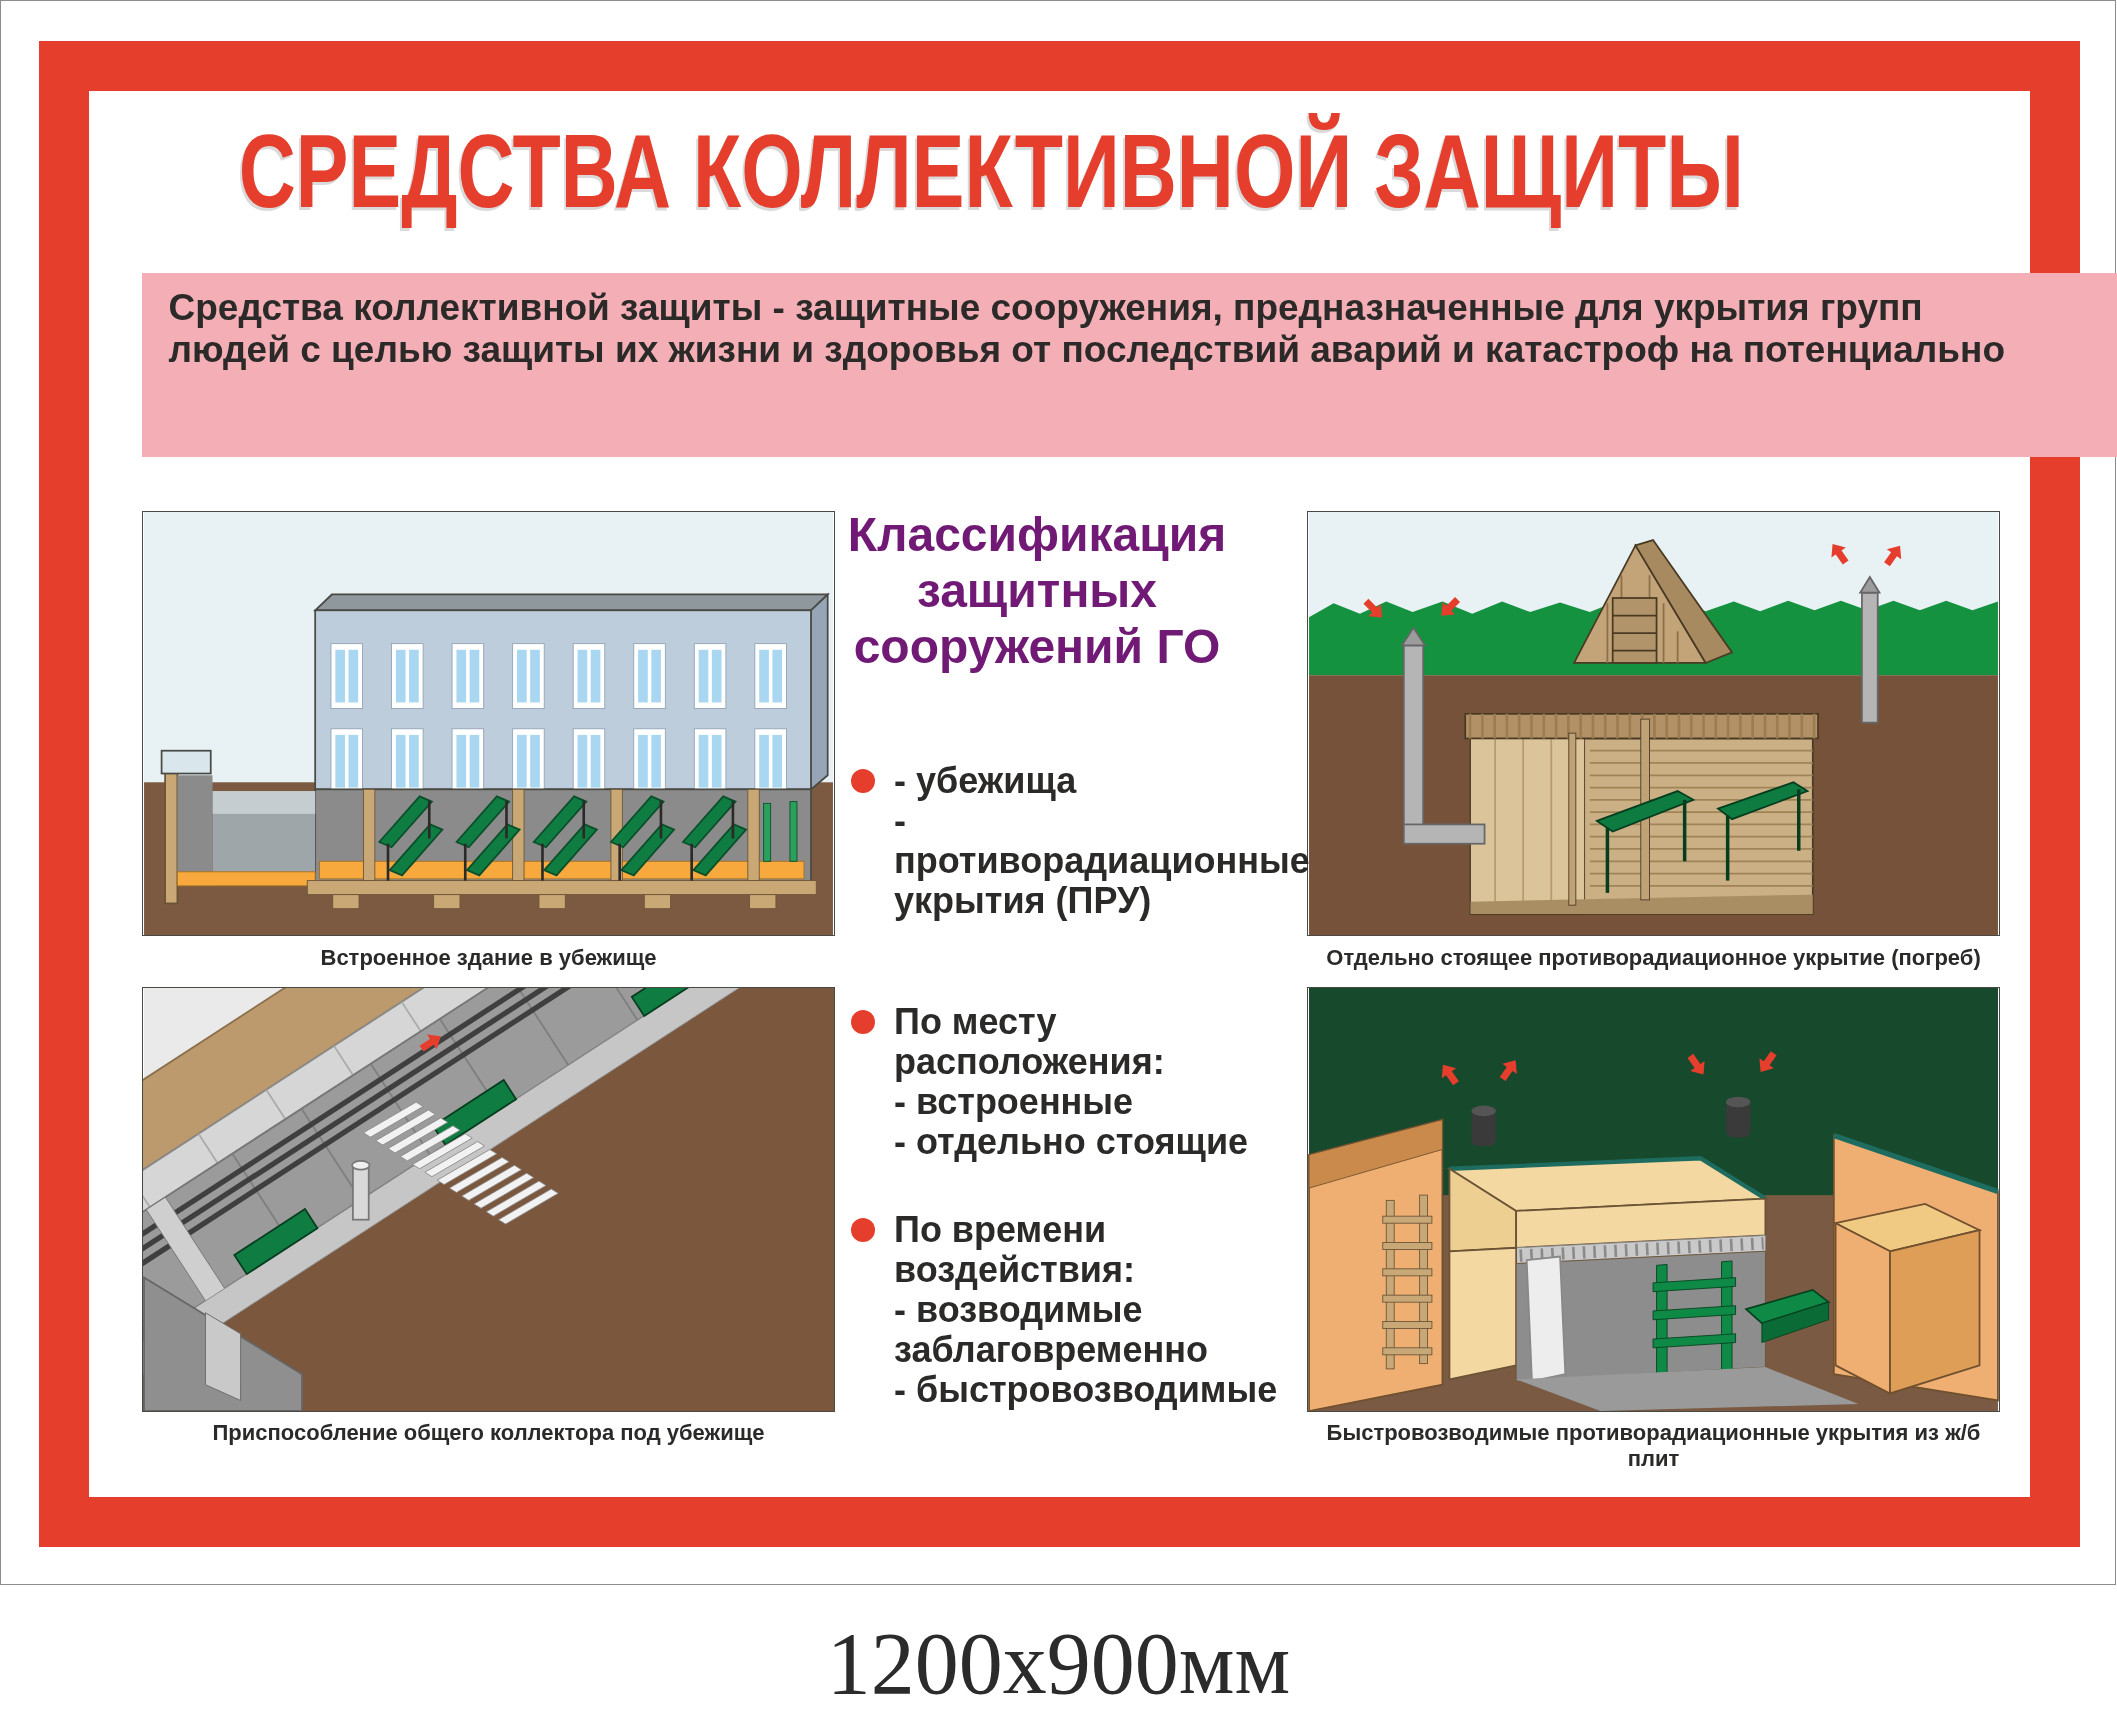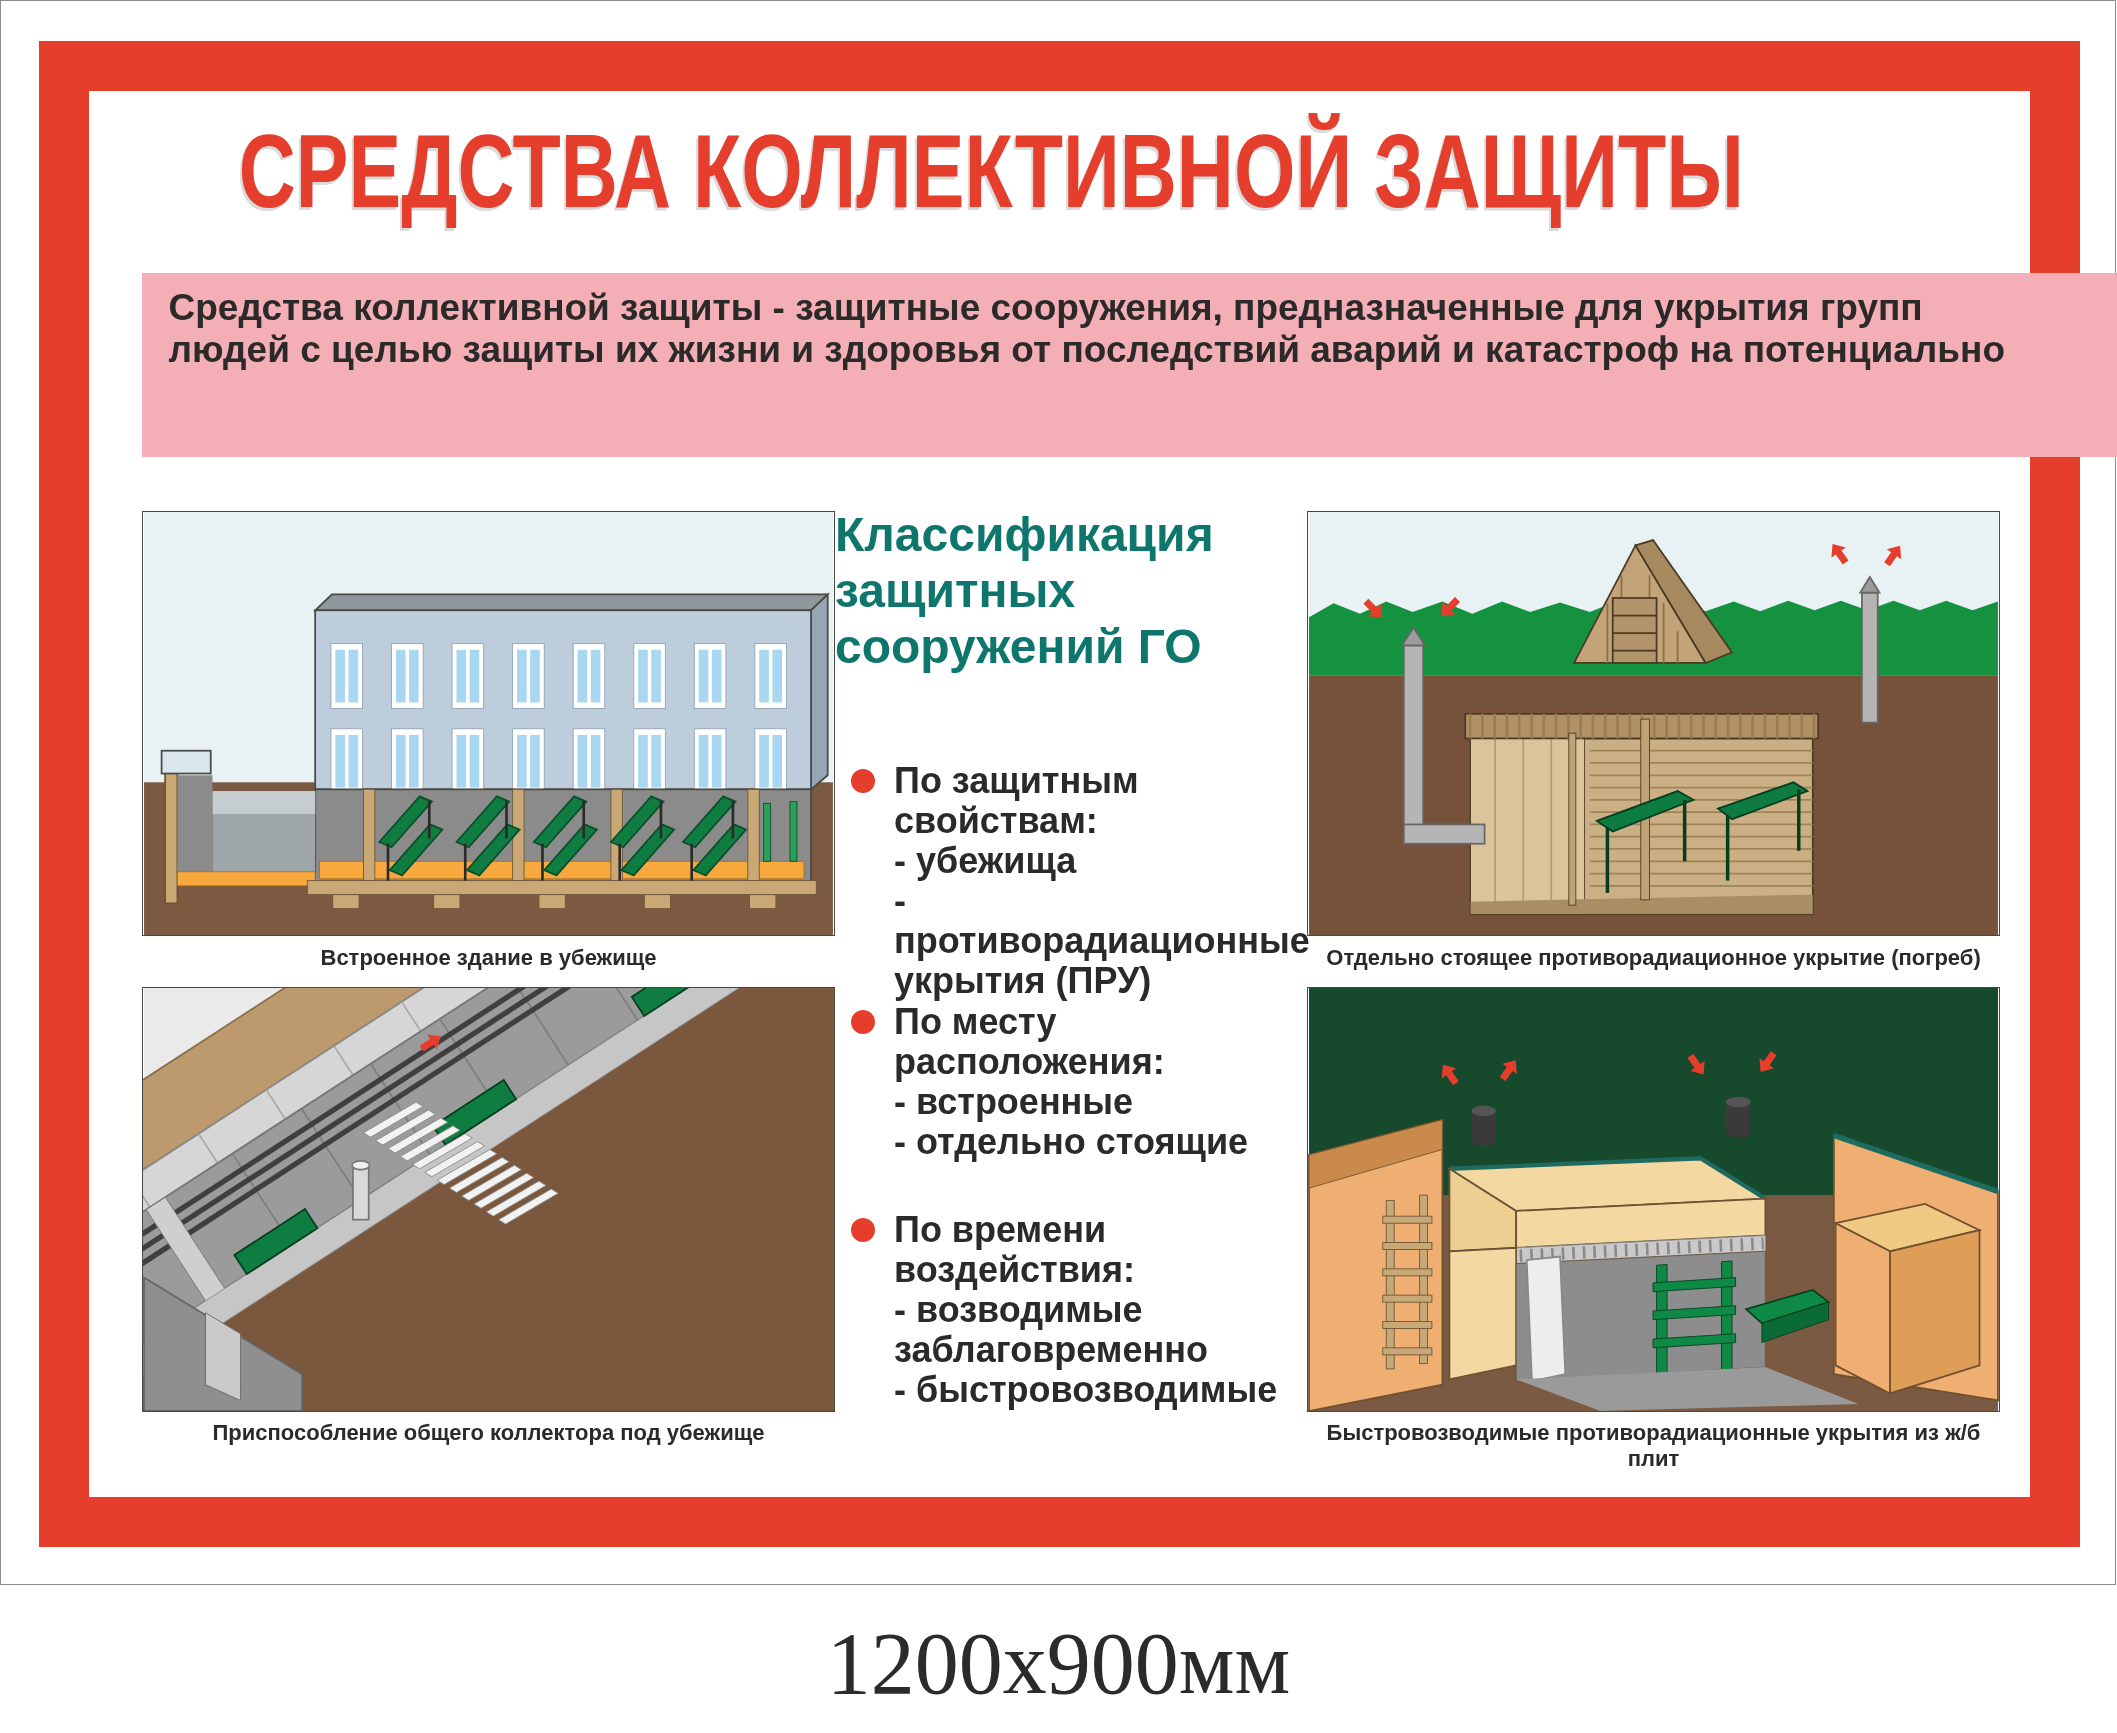--- a/index.html
+++ b/index.html
@@ -15,22 +15,22 @@
     box-sizing:border-box;padding:14px 0 0 26.5px;}
   .intro .iline{font-size:37px;font-weight:bold;color:#2B2A29;line-height:42px;white-space:nowrap;}
   .panel{position:absolute;width:693px;height:425px;border:1.8px solid #4A4A44;box-sizing:border-box;
     margin:0;padding:0;background:#fff;overflow:hidden;}
   .panel svg{display:block;width:100%;height:100%;}
   .p-tl{left:141px;top:510px;} .p-tr{left:1306px;top:510px;}
   .p-bl{left:141px;top:986px;} .p-br{left:1306px;top:986px;}
   .caption{position:absolute;width:693px;text-align:center;font-size:22px;font-weight:bold;color:#2B2A29;}
   .c-tl{left:141px;top:944px;} .c-tr{left:1306px;top:944px;}
   .c-bl{left:141px;top:1419px;} .c-br{left:1306px;top:1419px;}
-  .cls-head{position:absolute;left:834px;top:506px;width:472px;
-    font-size:48px;font-weight:bold;color:#0f766e;line-height:56px;}
+  .cls-head{position:absolute;left:800px;top:506px;width:472px;text-align:center;
+    font-size:48px;font-weight:bold;color:#701a75;line-height:56px;}
   .bullet{position:absolute;left:845px;width:476px;}
   .b1{top:760px;} .b2{top:1001px;} .b3{top:1209px;}
   .bullet .dot{position:absolute;left:5.3px;top:8px;width:24px;height:24px;border-radius:50%;background:#E53E2C;}
   .bullet .btxt{margin-left:48px;font-size:36px;font-weight:bold;color:#2B2A29;line-height:40px;}
   .footer{position:absolute;left:0;top:1613px;width:2117px;text-align:center;
     font-family:"Liberation Serif",serif;font-size:88px;color:#2B2B2B;}
 </style>
 </head>
 <body>
 
@@ -293,21 +293,20 @@
 
     <div class="cls-head">
       <div>Классификация</div>
       <div>защитных</div>
       <div>сооружений ГО</div>
     </div>
 
     <div class="bullet b1">
       <span class="dot"></span>
       <div class="btxt">
-        <div>По защитным свойствам:</div>
         <div>- убежища</div>
         <div>- противорадиационные</div>
         <div>укрытия (ПРУ)</div>
       </div>
     </div>
 
     <div class="bullet b2">
       <span class="dot"></span>
       <div class="btxt">
         <div>По месту расположения:</div>

